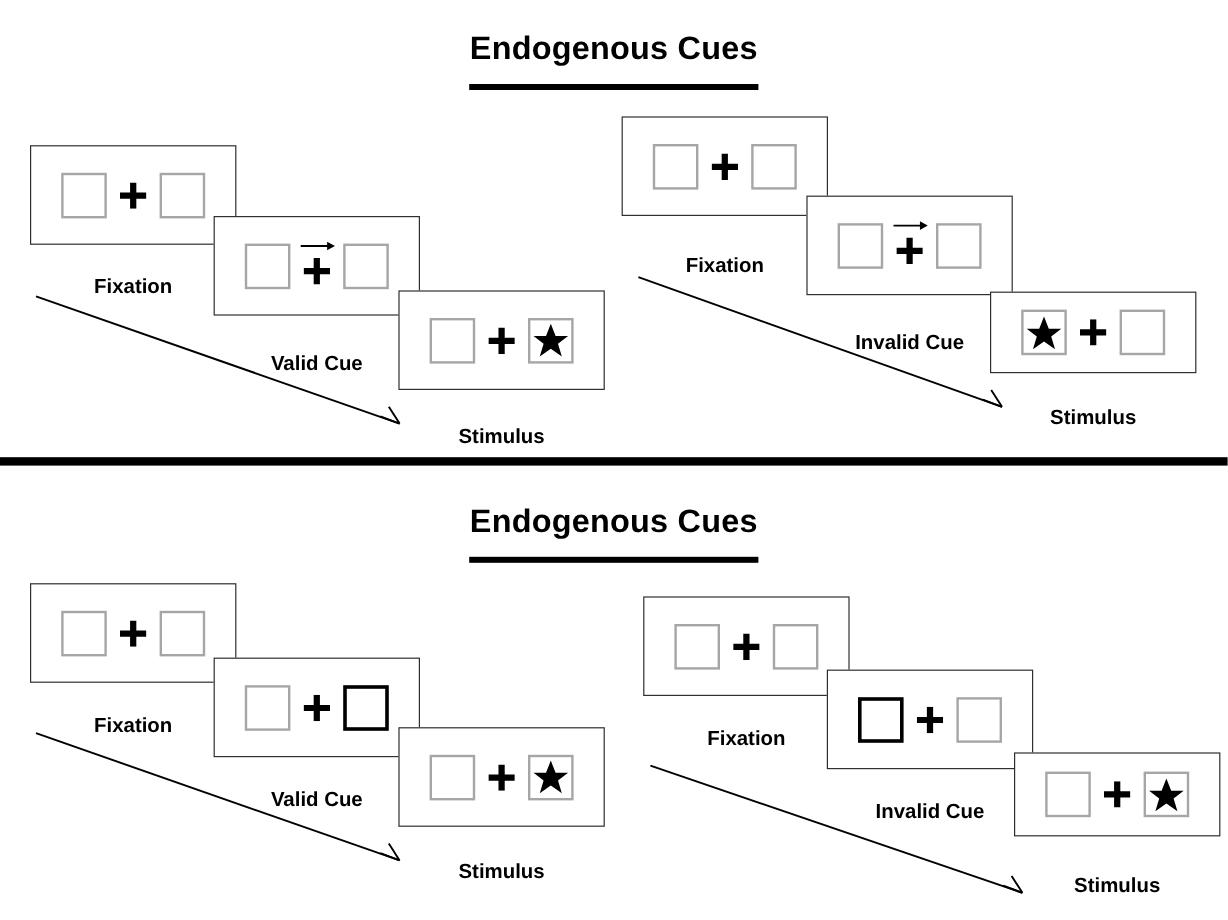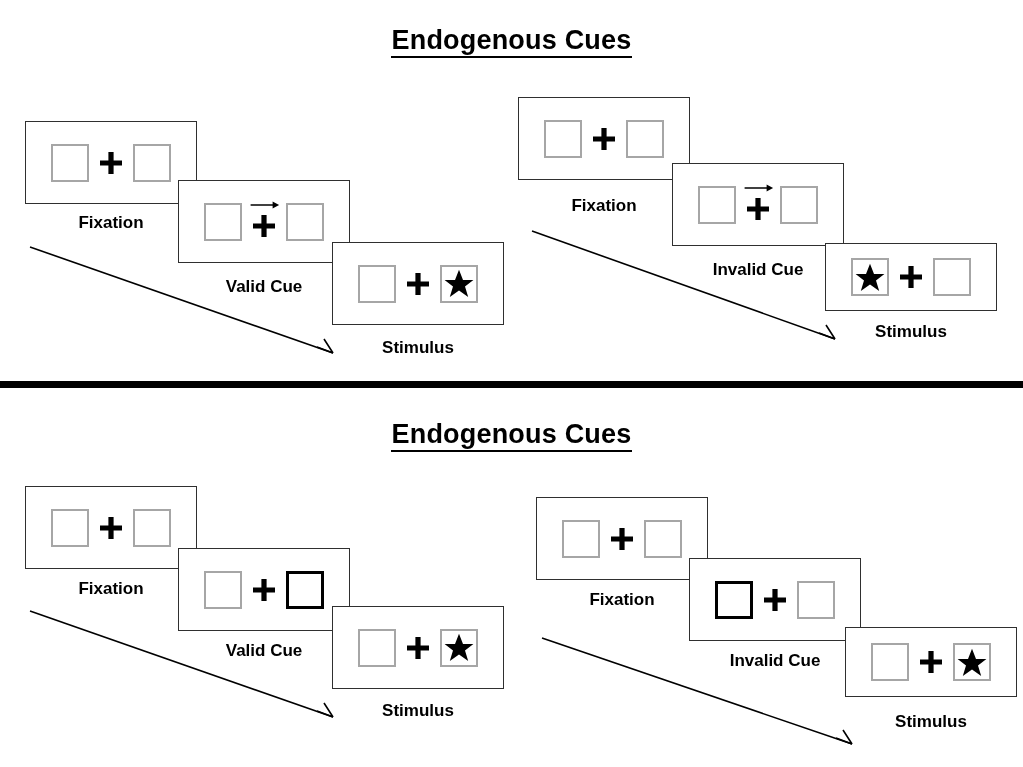--- a/index.html
+++ b/index.html
@@ -6,21 +6,21 @@
   body{
     width:1023px;height:767px;position:relative;overflow:hidden;
     font-family:"Liberation Sans","DejaVu Sans",sans-serif;
     color:#000000;
   }
   .section-title{
     position:absolute;width:100%;text-align:center;
     font-size:27px;font-weight:bold;letter-spacing:.2px;
   }
   .section-title span{
-    border-bottom:2px solid #000000;padding-bottom:1px;
+    border-bottom:5px solid #000000;padding-bottom:15px;
   }
   .divider{
     position:absolute;left:0;width:1023px;height:7px;background:#000000;
   }
   
   .frame{
     position:absolute;box-sizing:border-box;
     border:1.6px solid #2f2f2f;background:#ffffff;
     display:flex;align-items:center;justify-content:center;
   }
@@ -37,21 +37,21 @@
     position:relative;width:44px;height:44px;flex:0 0 auto;
     display:flex;align-items:center;justify-content:center;
   }
   .plus{display:block;}
   .arrow-top{
     position:absolute;top:-1px;left:50%;transform:translateX(-48%);
   }
   .star{display:block;}
   .caption{
     position:absolute;text-align:center;
-    font-size:17px;font-weight:bold;white-space:nowrap;
+    font-size:17px;font-weight:bold;white-space:nowrap;margin-top:16px;
   }
   .flow-arrow{position:absolute;}
 </style>
 </head>
 <body>
 
 <div class="section-title" style="left:0;top:25px;">
   <span>Endogenous Cues</span>
 </div>
 

